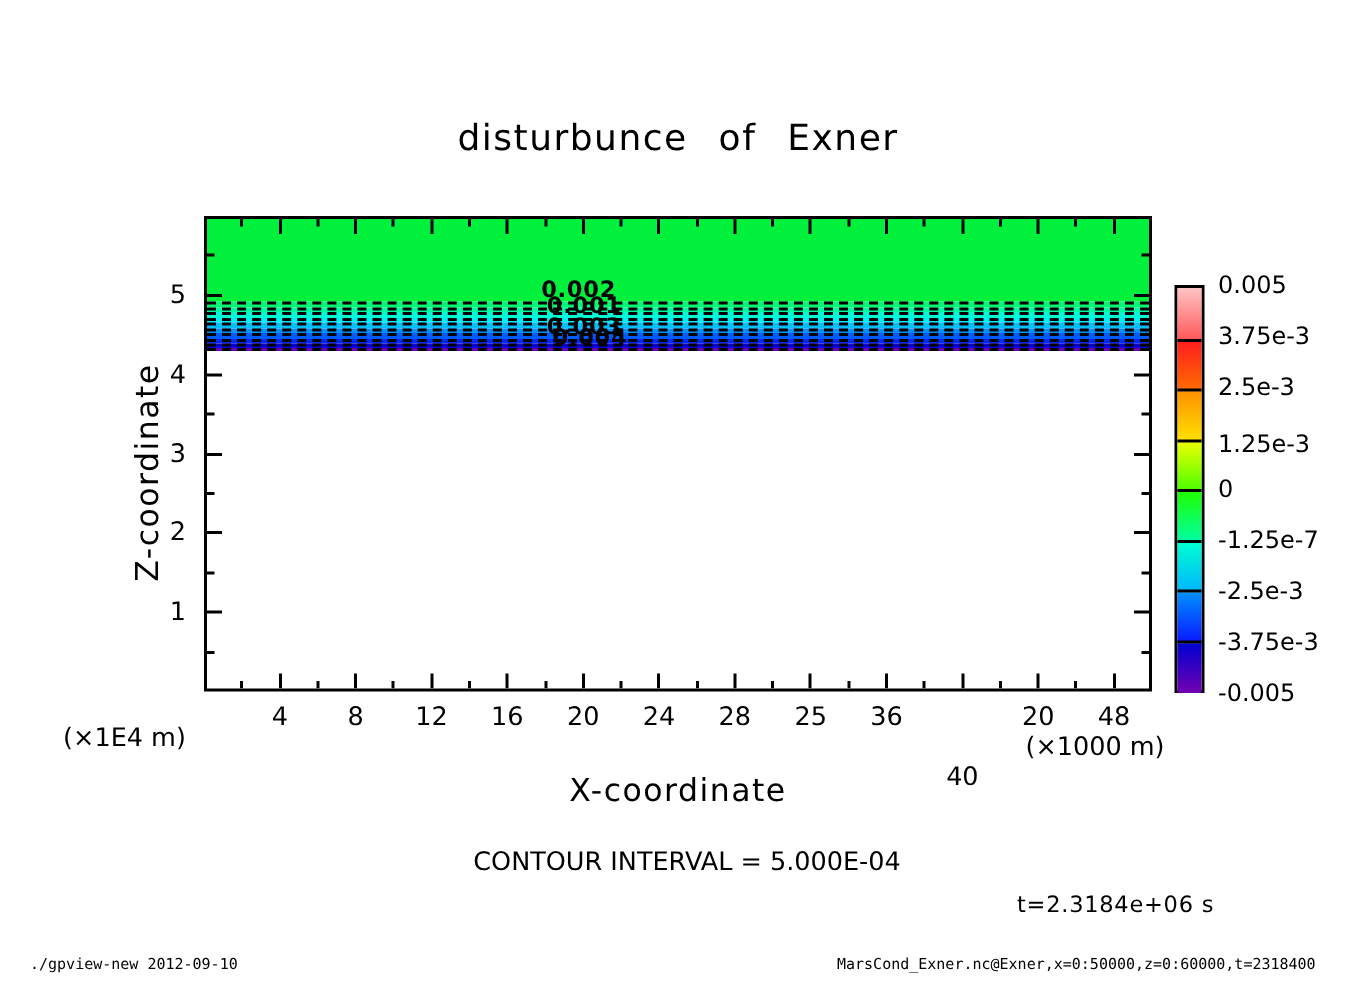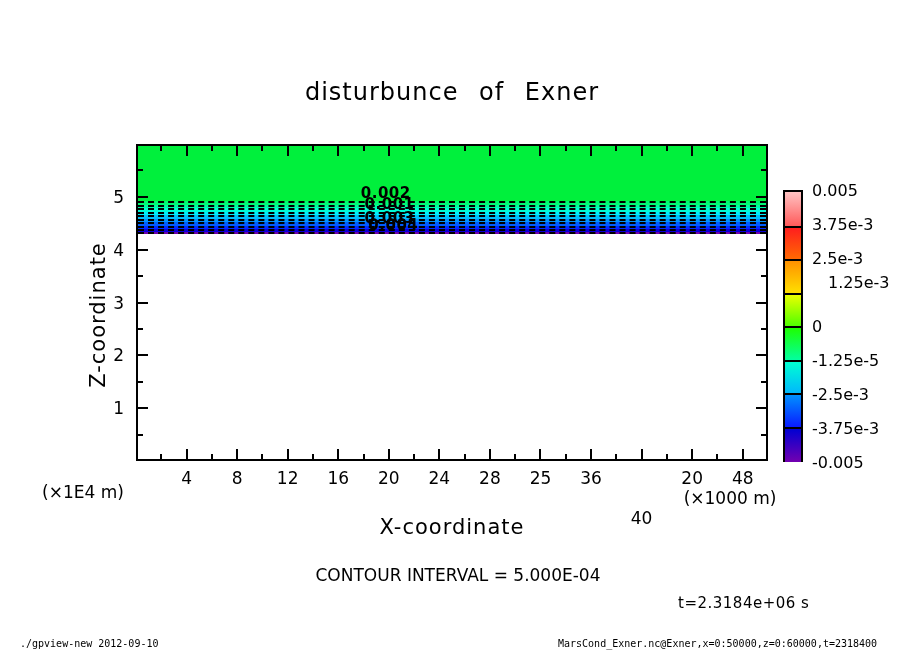--- a/index.html
+++ b/index.html
@@ -176,18 +176,18 @@
 <div class="x-tick-label" style="left: 692.16px;">20</div>
 <div class="x-tick-label" style="left: 742.72px;">48</div>
 <div class="y-tick-label" style="top: 408.167px;">1</div>
 <div class="y-tick-label" style="top: 355.333px;">2</div>
 <div class="y-tick-label" style="top: 302.5px;">3</div>
 <div class="y-tick-label" style="top: 249.667px;">4</div>
 <div class="y-tick-label" style="top: 196.833px;">5</div>
 <div class="cb-label" style="top: 190px;">0.005</div>
 <div class="cb-label" style="top: 224px;">3.75e-3</div>
 <div class="cb-label" style="top: 258px;">2.5e-3</div>
-<div class="cb-label" style="top: 282px; margin-left: 16px;">1.25e-3</div>
+<div class="cb-label" style="top: 296px;">1.25e-3</div>
 <div class="cb-label" style="top: 326px;">0</div>
-<div class="cb-label" style="top: 360px;">-1.25e-5</div>
+<div class="cb-label" style="top: 360px;">-1.25e-7</div>
 <div class="cb-label" style="top: 394px;">-2.5e-3</div>
 <div class="cb-label" style="top: 428px;">-3.75e-3</div>
 <div class="cb-label" style="top: 462px;">-0.005</div>
 
 </body></html>

